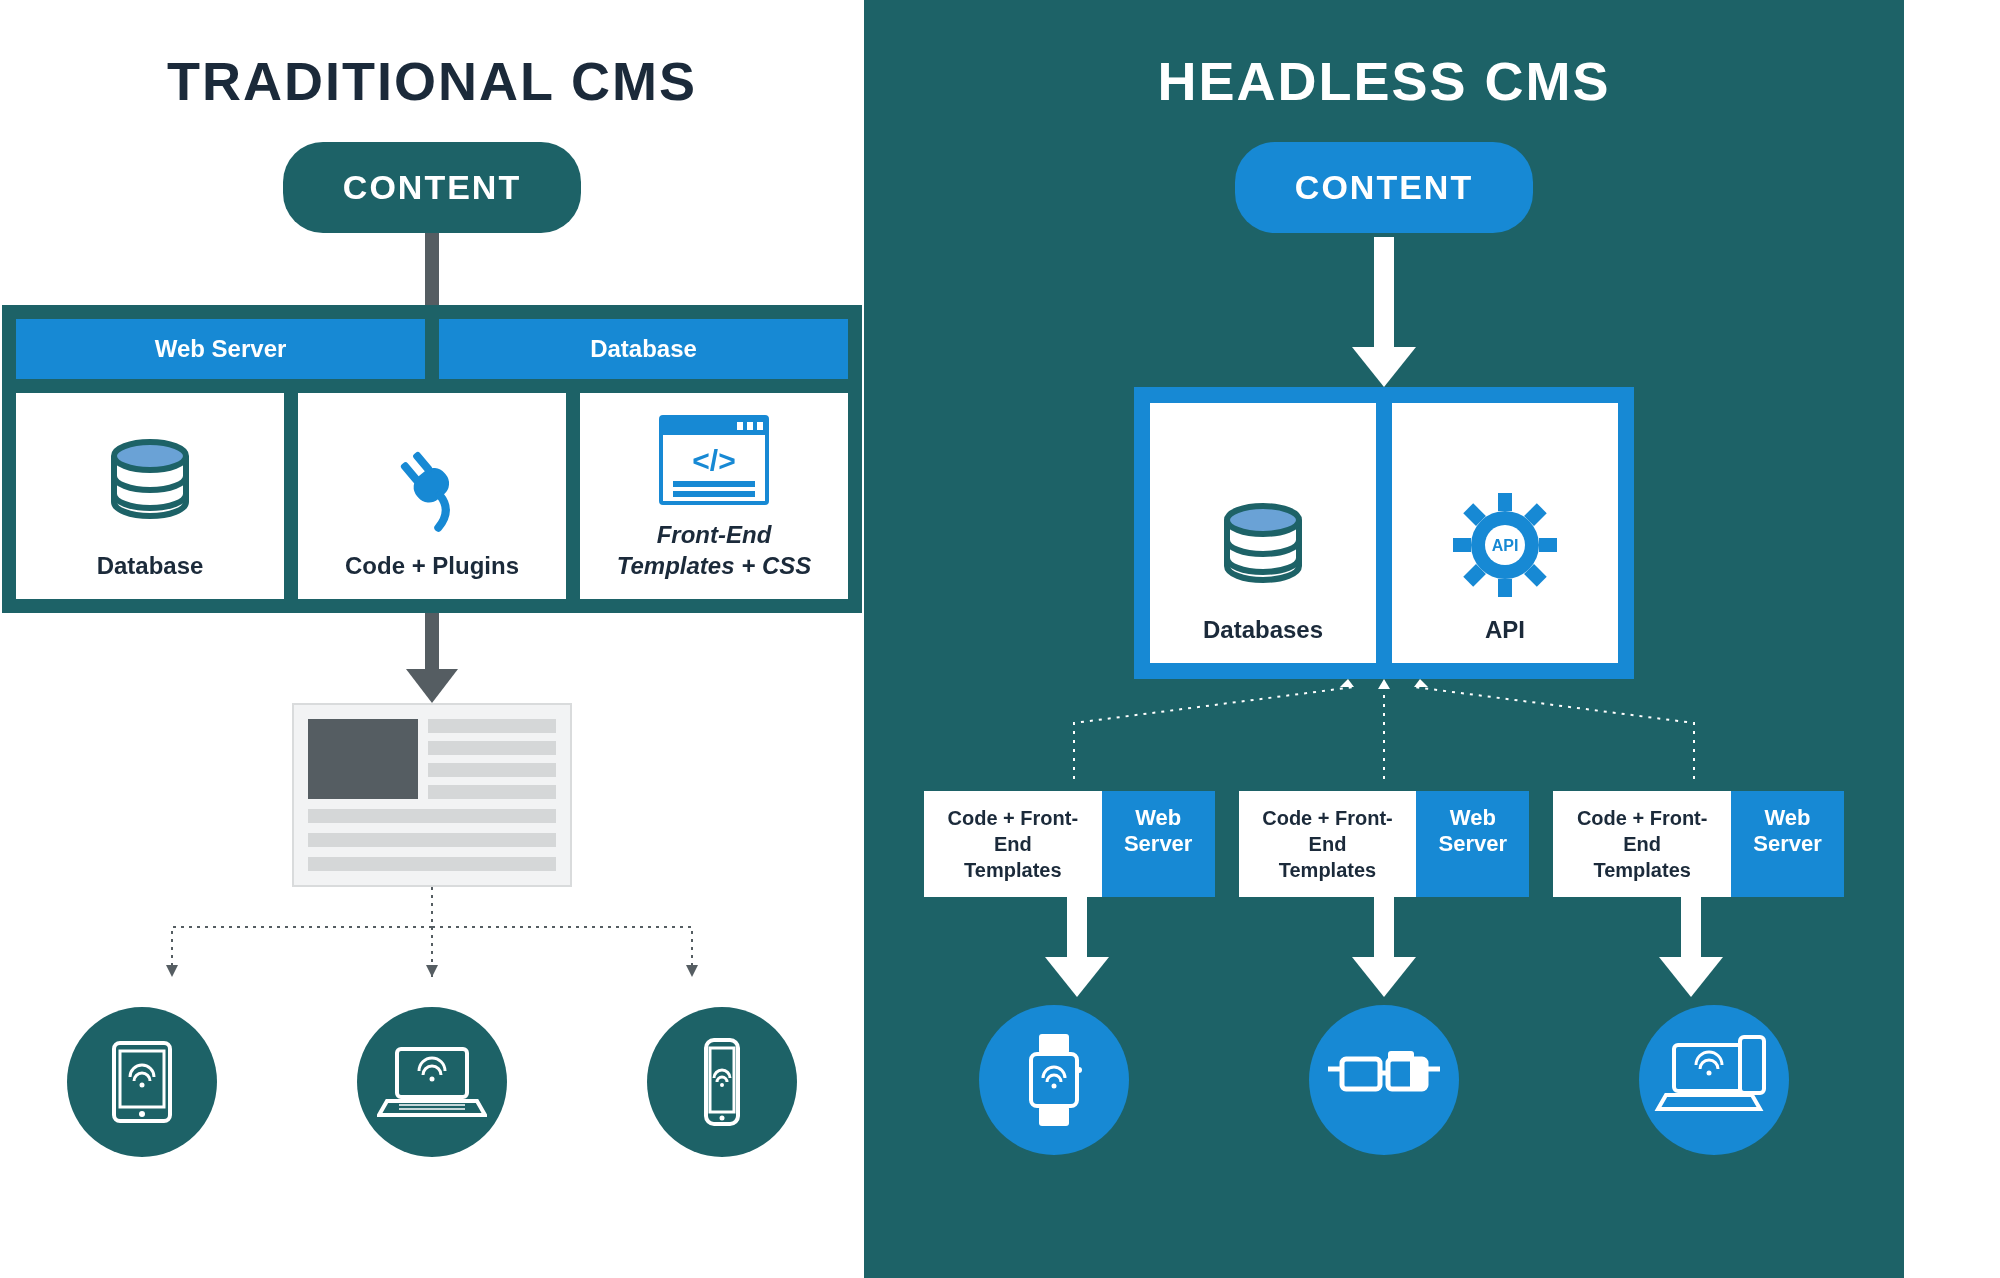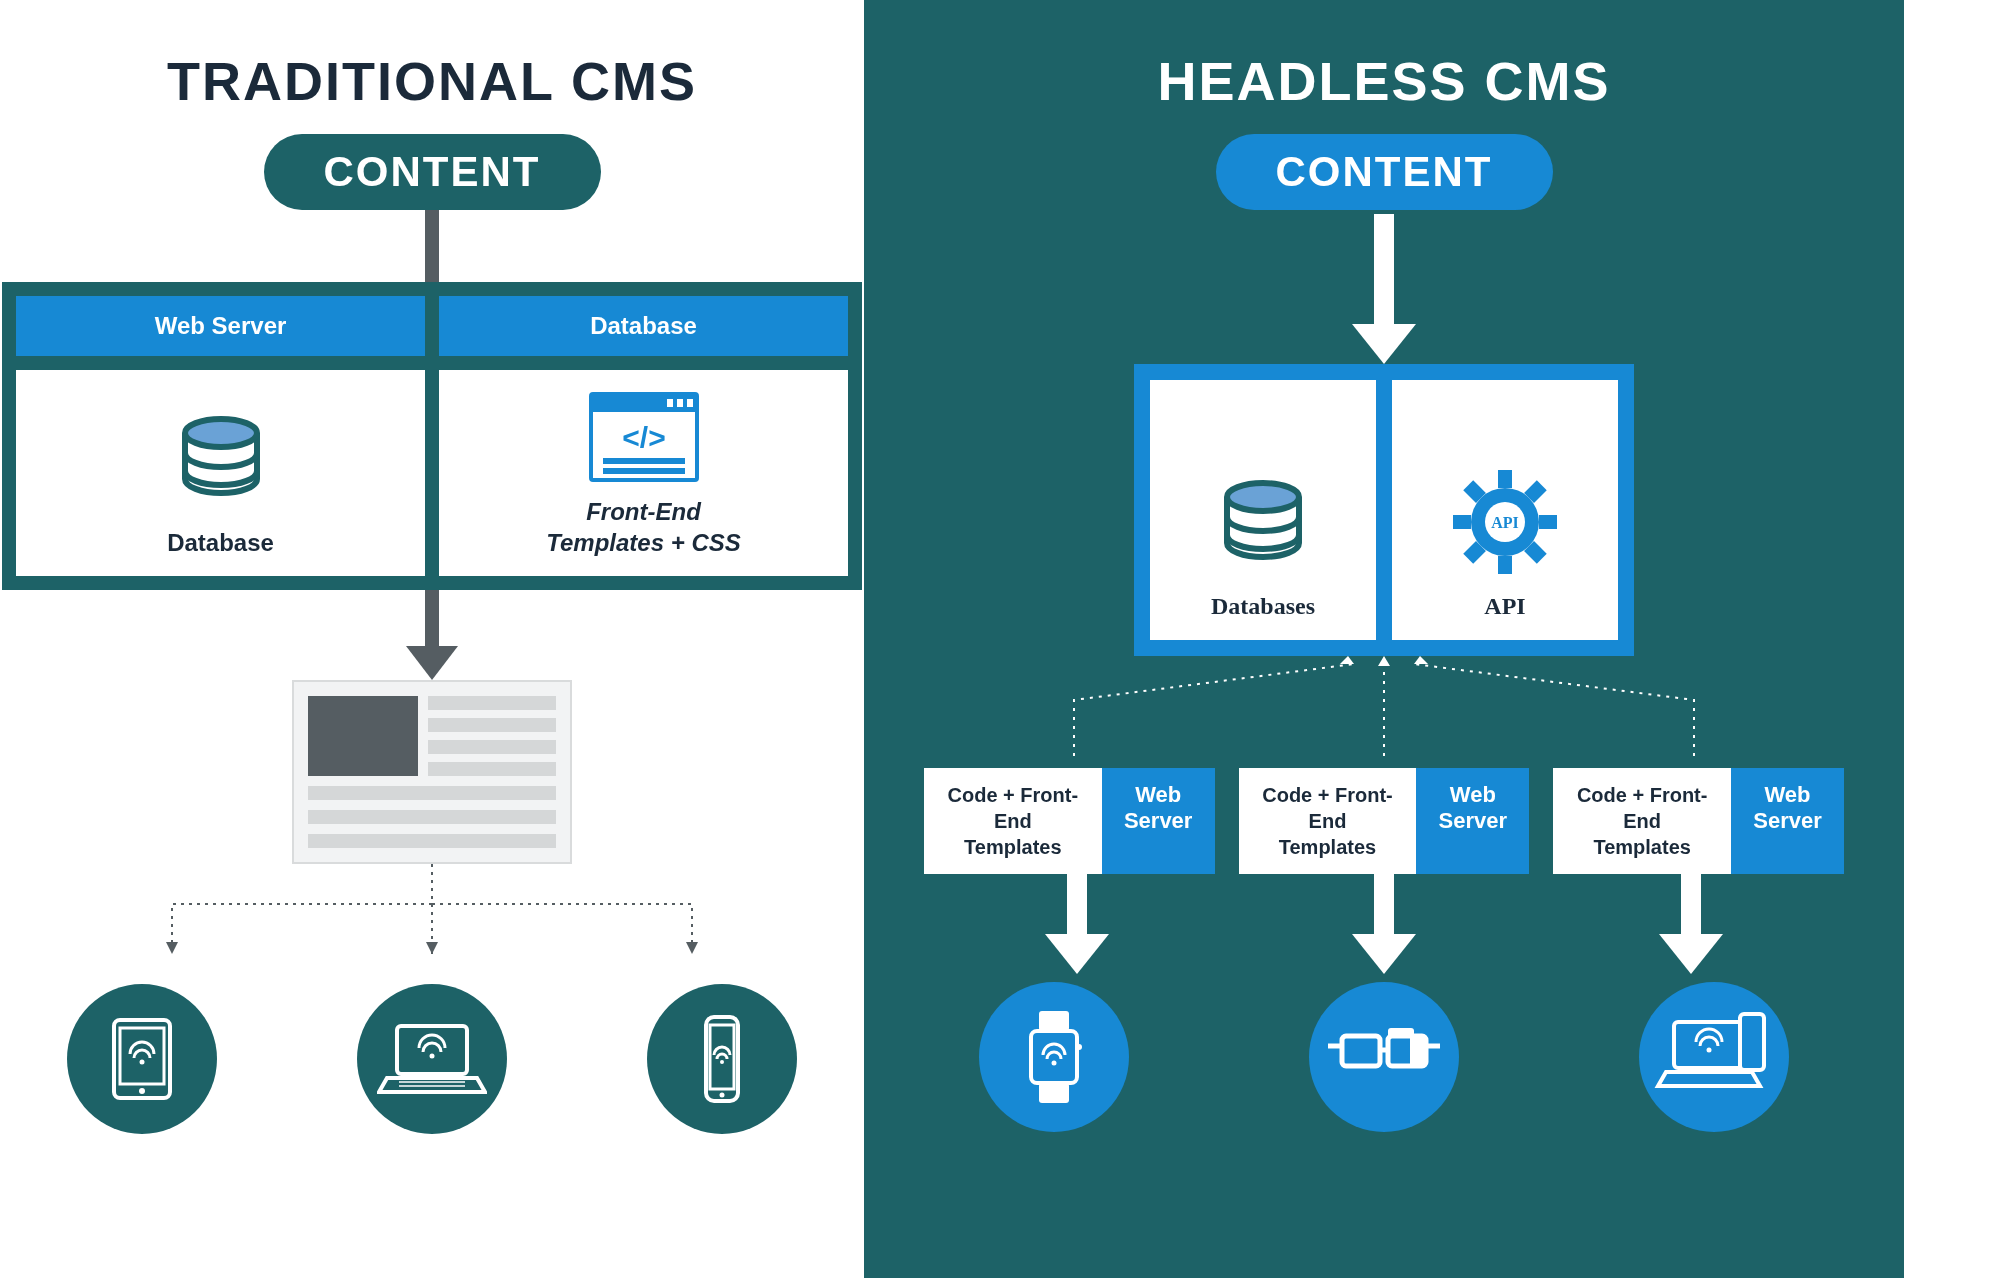--- a/index.html
+++ b/index.html
@@ -8,22 +8,22 @@
 
   .panel { position: relative; height: 100%; display: flex; flex-direction: column; align-items: center; }
   .panel-left { width: 864px; background: #ffffff; }
   .panel-right { width: 1040px; background: #1d6267; }
 
   .title { font-weight: 800; letter-spacing: 2px; margin-top: 50px; font-size: 54px; }
   .title-left { color: #1b2a3a; }
   .title-right { color: #ffffff; }
 
   .content-pill {
-    margin-top: 22px; padding: 14px 60px; border-radius: 40px;
-    color: #fff; font-weight: 700; font-size: 42px; letter-spacing: 2px;
+    margin-top: 30px; padding: 26px 60px; border-radius: 40px;
+    color: #fff; font-weight: 700; font-size: 34px; letter-spacing: 2px;
   }
   .pill-teal { background: #1d6267; }
   .pill-blue { background: #1789d4; }
 
   
   .arrow-stem { width: 14px; }
   .arrow-head { width: 0; height: 0; border-left: 26px solid transparent; border-right: 26px solid transparent; }
   .arrow-gray .arrow-stem { background: #555d62; }
   .arrow-gray .arrow-head { border-top: 34px solid #555d62; }
   .arrow-white .arrow-stem { background: #ffffff; width: 20px; }
@@ -45,21 +45,21 @@
     display: flex; flex-direction: column; align-items: center; justify-content: flex-end;
     gap: 14px;
   }
   .card-label { color: #1b2a3a; font-size: 24px; font-weight: 600; text-align: center; line-height: 1.3; }
 
   
   .cluster-r {
     width: 500px; background: #1789d4; padding: 16px;
     display: flex; gap: 16px;
   }
-  .cluster-r .card { min-height: 260px; font-family: Liberation Serif, serif; }
+  .cluster-r .card { min-height: 260px; }
 
   
   .servers-row {
     width: 920px; display: flex; gap: 24px; justify-content: center; margin-top: 12px;
   }
   .server-box {
     flex: 1; background: #1789d4; display: flex; flex-direction: row; align-items: stretch;
   }
   .server-top {
     background: #ffffff; color: #1b2a3a; font-weight: 700; font-size: 20px;
@@ -114,20 +114,33 @@
         <span>
           <svg width="100" height="100" viewBox="0 0 100 100">
             <ellipse cx="50" cy="20" rx="36" ry="14" fill="#6aa2d6"></ellipse>
             <path d="M14 20 v46 a36 14 0 0 0 72 0 V20" fill="none" stroke="#1d6267" stroke-width="6"></path>
             <ellipse cx="50" cy="20" rx="36" ry="14" fill="none" stroke="#1d6267" stroke-width="6"></ellipse>
             <path d="M14 40 a36 14 0 0 0 72 0" fill="none" stroke="#1d6267" stroke-width="6"></path>
             <path d="M14 58 a36 14 0 0 0 72 0" fill="none" stroke="#1d6267" stroke-width="6"></path>
           </svg>
         </span>
         <div class="card-label">Database</div>
+      </div>
+      <div class="card">
+        <span>
+          <svg width="100" height="100" viewBox="0 0 100 100">
+            <g transform="rotate(-40 50 50)">
+              <rect x="32" y="34" width="36" height="30" rx="14" fill="#1789d4"></rect>
+              <rect x="38" y="14" width="8" height="24" rx="3" fill="#1789d4"></rect>
+              <rect x="54" y="14" width="8" height="24" rx="3" fill="#1789d4"></rect>
+              <path d="M50 62 q0 20 -22 24" stroke="#1789d4" stroke-width="8" fill="none" stroke-linecap="round"></path>
+            </g>
+          </svg>
+        </span>
+        <div class="card-label">Code + Plugins</div>
       </div>
       <div class="card">
         <span>
           <svg width="110" height="90" viewBox="0 0 110 90">
             <rect x="2" y="2" width="106" height="86" rx="2" fill="#fff" stroke="#1789d4" stroke-width="4"></rect>
             <rect x="2" y="2" width="106" height="18" fill="#1789d4"></rect>
             <rect x="78" y="7" width="6" height="8" fill="#fff"></rect>
               <rect x="88" y="7" width="6" height="8" fill="#fff"></rect>
               <rect x="98" y="7" width="6" height="8" fill="#fff"></rect>
             <text x="55" y="56" text-anchor="middle" font-size="30" font-weight="800" fill="#1789d4">&lt;/&gt;</text>

